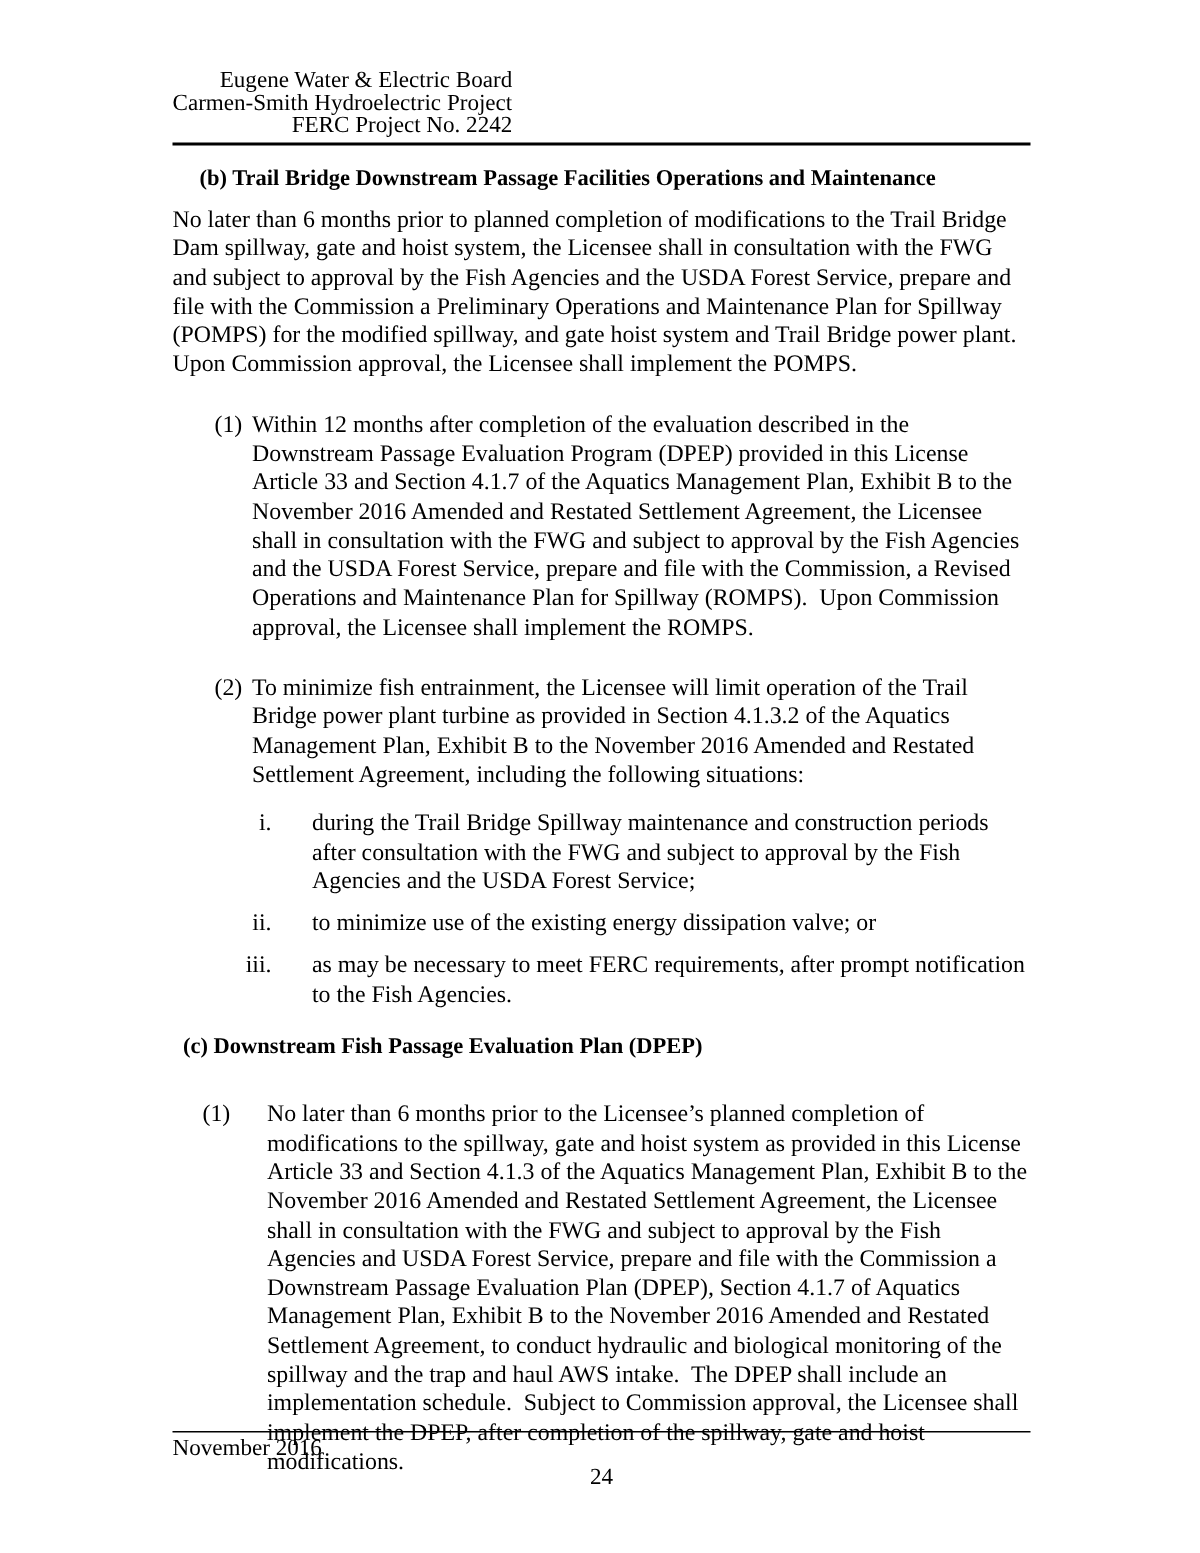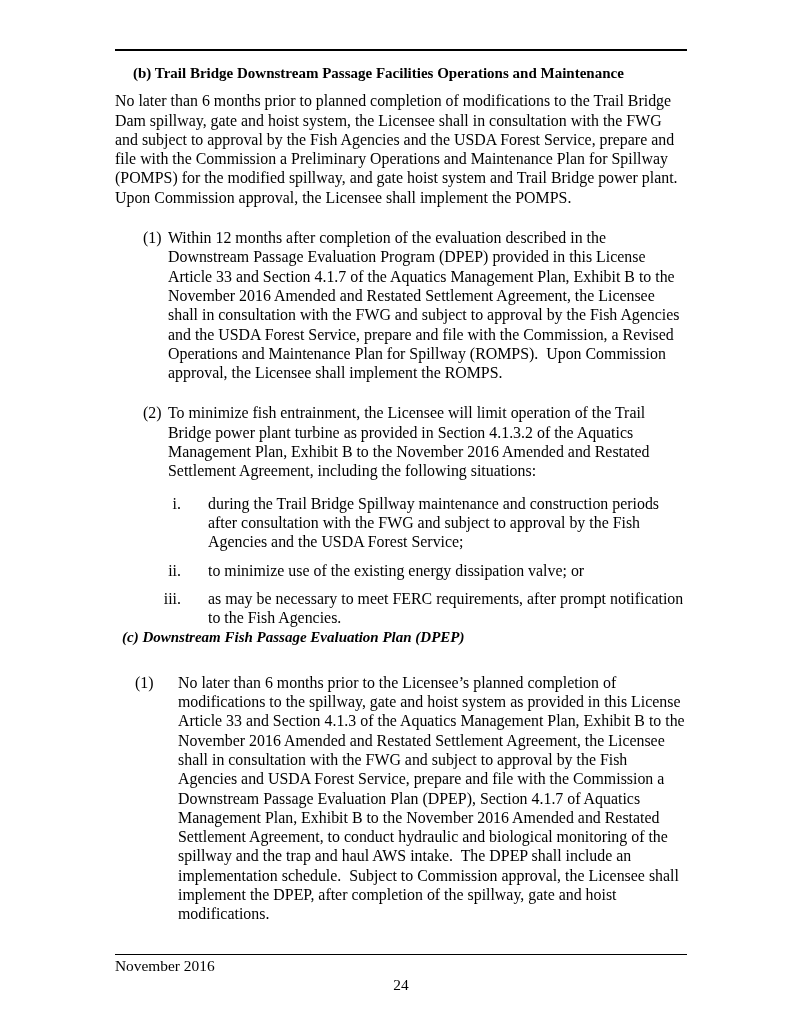--- a/index.html
+++ b/index.html
@@ -38,21 +38,21 @@
     border-top: 2px solid #000;
     margin: 3px 0 0 0;
     height: 0;
   }
   .heading {
     font-weight: bold;
     font-size: 15px;
     margin: 0;
   }
   .heading-b { margin: 13px 0 0 18px; }
-  .heading-c { margin: 1px 0 0 7px; font-style: italic; }
+  .heading-c { margin: 16px 0 0 7px; }
   .intro {
     margin: 8px 0 0 0;
     white-space: pre-wrap;
   }
   .item {
     display: grid;
     margin-top: 21px;
   }
   .item-b { grid-template-columns: 53px 1fr; }
   .item-b .num { padding-left: 28px; }
@@ -85,20 +85,25 @@
   .footer-date { text-align: left; }
   .footer-page { text-align: center; margin-top: 3px; }
 </style>
 </head>
 <body>
 
 <div class="page">
   <div class="content">
 
     <div class="header-row">
+      <div class="header-right">
+        <div>Eugene Water &amp; Electric Board</div>
+        <div>Carmen-Smith Hydroelectric Project</div>
+        <div>FERC Project No. 2242</div>
+      </div>
     </div>
     <div class="header-rule"></div>
 
     <h2 class="heading heading-b">(b) Trail Bridge Downstream Passage Facilities Operations and Maintenance</h2>
 
     <p class="intro">No later than 6 months prior to planned completion of modifications to the Trail Bridge Dam spillway, gate and hoist system, the Licensee shall in consultation with the FWG and subject to approval by the Fish Agencies and the USDA Forest Service, prepare and file with the Commission a Preliminary Operations and Maintenance Plan for Spillway (POMPS) for the modified spillway, and gate hoist system and Trail Bridge power plant.  Upon Commission approval, the Licensee shall implement the POMPS.</p>
 
     <div class="item item-b">
       <span class="num">(1)</span>
       <span class="txt">Within 12 months after completion of the evaluation described in the Downstream Passage Evaluation Program (DPEP) provided in this License Article 33 and Section 4.1.7 of the Aquatics Management Plan, Exhibit B to the November 2016 Amended and Restated Settlement Agreement, the Licensee shall in consultation with the FWG and subject to approval by the Fish Agencies and the USDA Forest Service, prepare and file with the Commission, a Revised Operations and Maintenance Plan for Spillway (ROMPS).  Upon Commission approval, the Licensee shall implement the ROMPS.</span>

